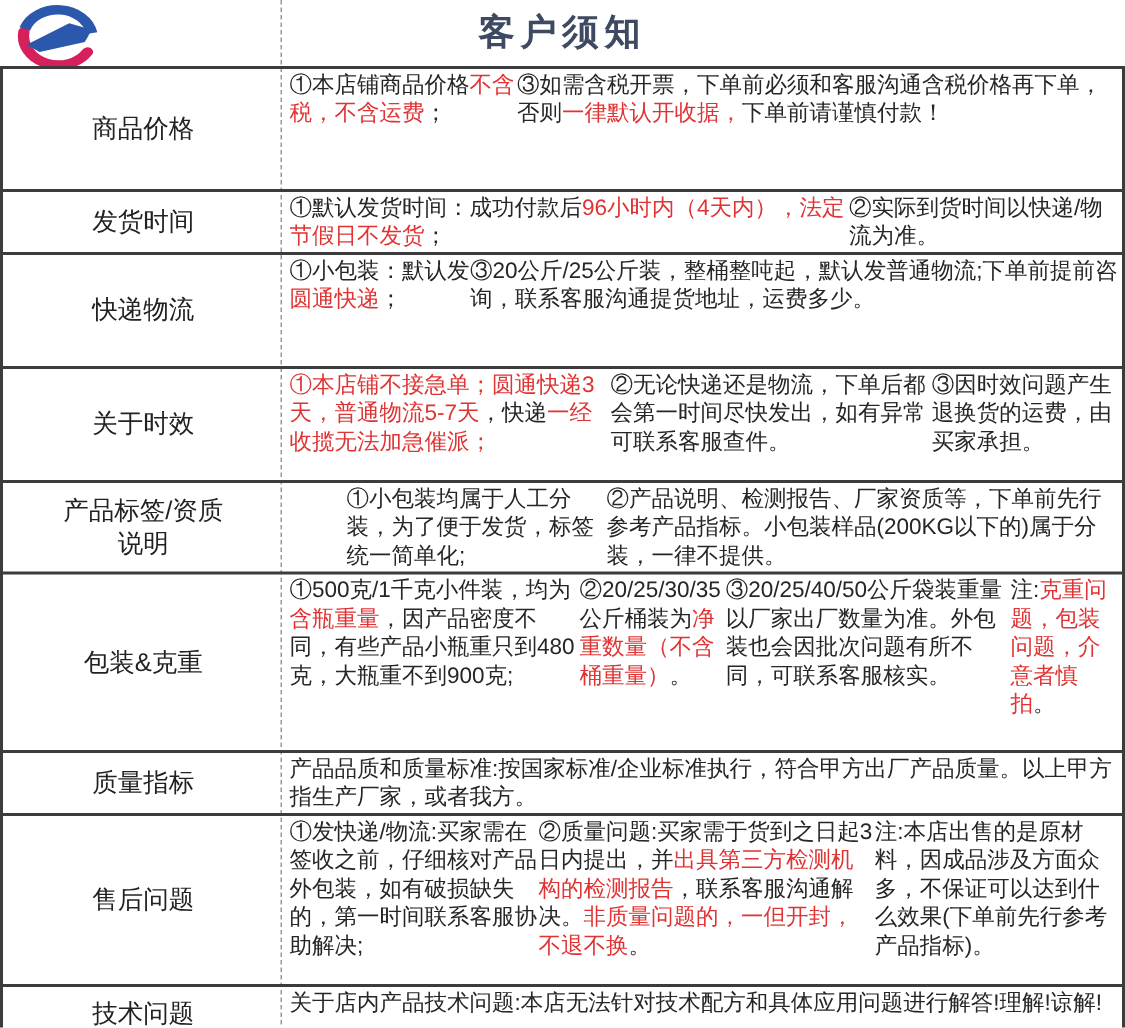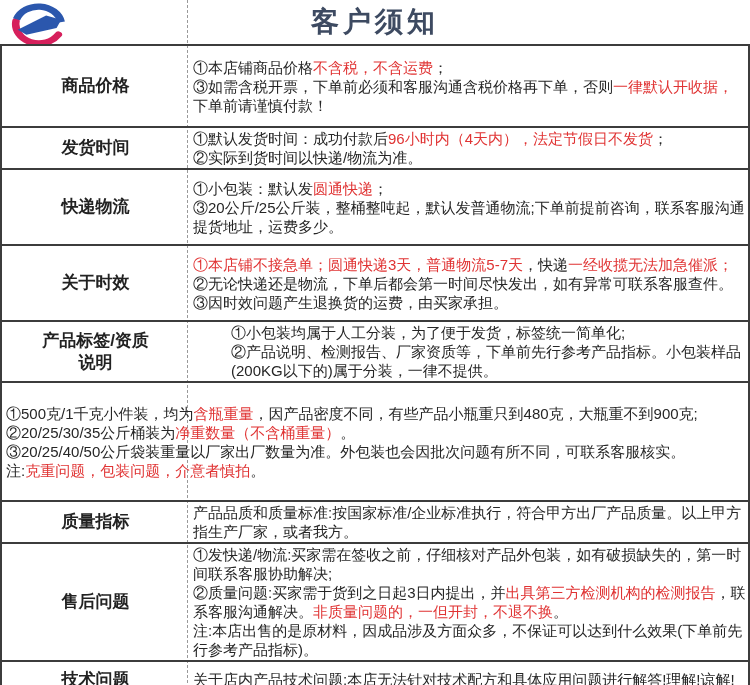--- a/index.html
+++ b/index.html
@@ -29,21 +29,21 @@
     position:relative;height:46px;
     border-bottom:2px solid var(--border);
     overflow:hidden;z-index:1;
   }
   .logo{position:absolute;left:9px;top:2px;}
   .logo .lg-blue-arc{stroke:var(--logo-blue);}
   .logo .lg-red-arc{stroke:var(--logo-red);}
   .logo .lg-swoosh{fill:var(--logo-blue);}
   .title{
     text-align:center;
-    font-size:28px;font-weight:bold;
+    font-size:24px;font-weight:bold;
     color:var(--title);
     line-height:44px;letter-spacing:4px;
   }
   .table{
     position:relative;z-index:1;
     border-left:2px solid var(--border);
     border-right:2px solid var(--border);
     border-bottom:2px solid var(--border);
   }
   .row{display:flex;align-items:stretch;}
@@ -54,26 +54,26 @@
   .row:nth-child(4){min-height:76px;}
   .row:nth-child(5){min-height:55px;gap:38px;}
   .row:nth-child(6){min-height:119px;}
   .row:nth-child(7){min-height:39px;}
   .row:nth-child(8){min-height:114px;}
   .row:nth-child(9){min-height:37px;}
   .label-cell{
     width:187px;flex:0 0 187px;
     display:flex;align-items:center;justify-content:center;
     text-align:center;
-    font-size:17px;font-weight:700;color:#222;
+    font-size:17px;font-weight:400;color:#222;
     padding:2px;line-height:22px;
   }
   .content-cell{
     flex:1;
-    display:flex;flex-direction:column;justify-content:center;
+    display:flex;justify-content:space-between;
     padding:1px 2px 1px 4px;
     font-size:15px;line-height:19px;color:var(--text);
   }
   .content-cell p{margin:0;}
   .red{color:var(--red);}
 </style>
 </head>
 <body>
 
 <div class="page">
@@ -119,20 +119,21 @@
         </div>
       </div>
       <div class="row">
         <div class="label-cell">产品标签/资质<br>说明</div>
         <div class="content-cell">
           <p><span>①小包装均属于人工分装，为了便于发货，标签统一简单化;</span></p>
           <p><span>②产品说明、检测报告、厂家资质等，下单前先行参考产品指标。小包装样品(200KG以下的)属于分装，一律不提供。</span></p>
         </div>
       </div>
       <div class="row">
+        <div class="label-cell">包装&amp;克重</div>
         <div class="content-cell">
           <p><span>①500克/1千克小件装，均为</span><span class="red">含瓶重量</span><span>，因产品密度不同，有些产品小瓶重只到480克，大瓶重不到900克;</span></p>
           <p><span>②20/25/30/35公斤桶装为</span><span class="red">净重数量（不含桶重量）</span><span>。</span></p>
           <p><span>③20/25/40/50公斤袋装重量以厂家出厂数量为准。外包装也会因批次问题有所不同，可联系客服核实。</span></p>
           <p><span>注:</span><span class="red">克重问题，包装问题，介意者慎拍</span><span>。</span></p>
         </div>
       </div>
       <div class="row">
         <div class="label-cell">质量指标</div>
         <div class="content-cell">

